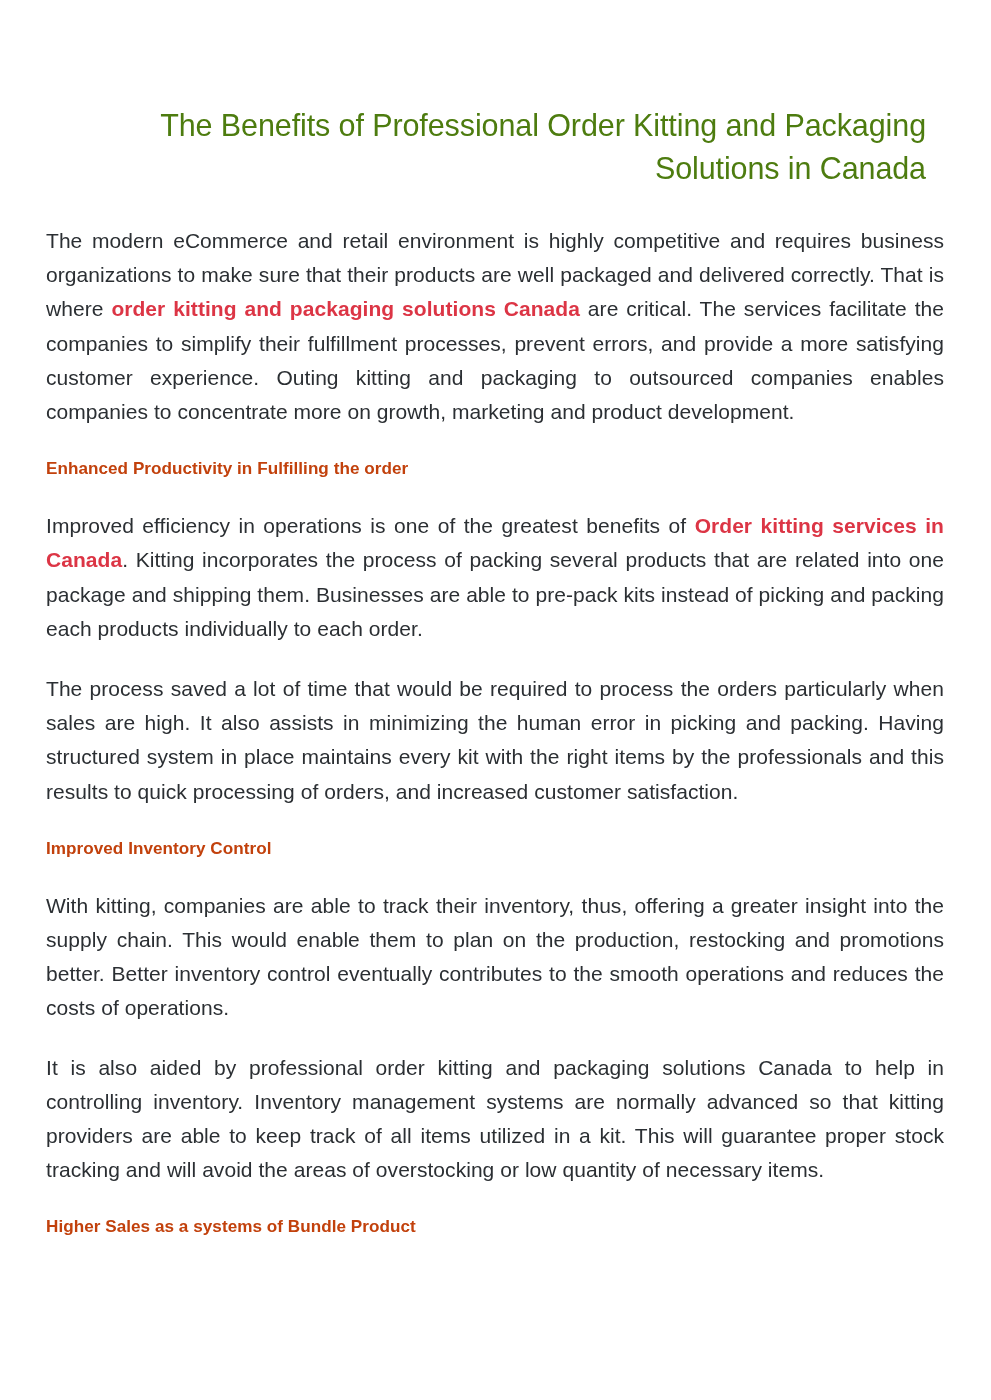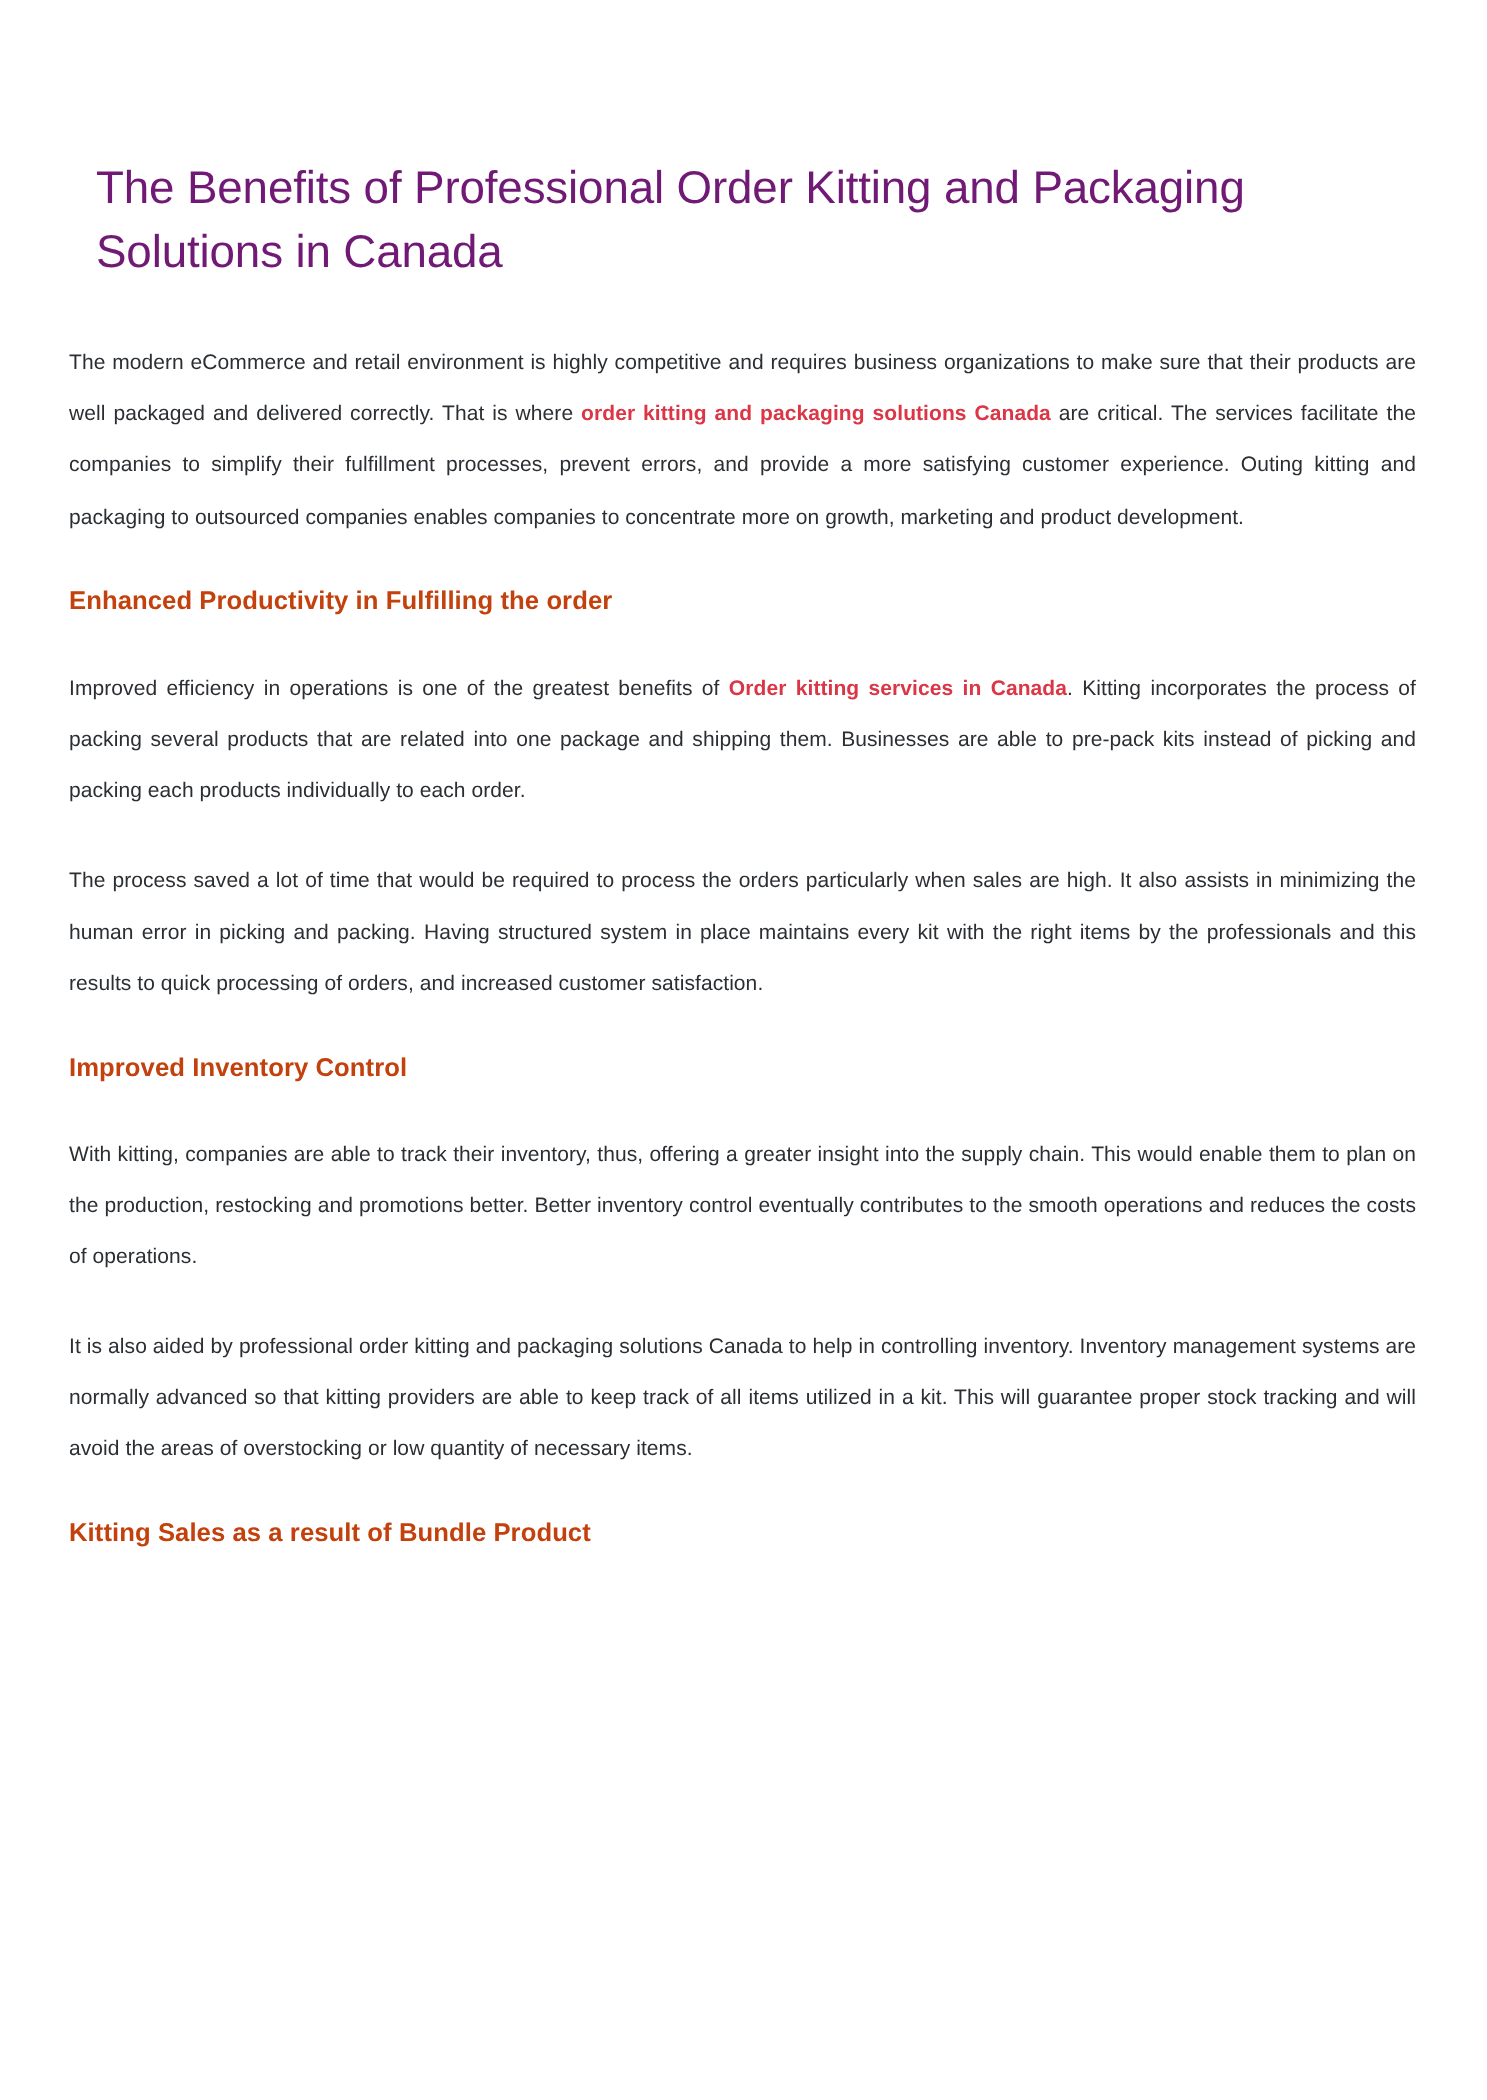--- a/index.html
+++ b/index.html
@@ -26,29 +26,29 @@
   .content {
     position: absolute;
     left: 46px;
     top: 104px;
     width: 898px;
   }
   .doc-title {
     font-size: 30.5px;
     line-height: 43px;
     font-weight: 400;
-    color: #701a75;
-    text-align: left;
+    color: #4d7c0f;
+    text-align: right;
     margin: 0 0 34px 0;
     letter-spacing: -0.1px;
     padding: 0 18px;
     box-sizing: border-box;
   }
   p.para {
-    font-size: 14px;
+    font-size: 21px;
     line-height: 34.2px;
     color: #2b2f33;
     text-align: justify;
     text-justify: inter-word;
     margin: 0 0 26px 0;
     font-weight: 400;
     letter-spacing: 0.05px;
   }
   p.para.last-tight {
     margin-bottom: 25px;
@@ -83,16 +83,16 @@
     <p class="para"><span>Improved efficiency in operations is one of the greatest benefits of </span><a class="link-red" href="#">Order kitting services in Canada</a><span>. Kitting incorporates the process of packing several products that are related into one package and shipping them. Businesses are able to pre-pack kits instead of picking and packing each products individually to each order.</span></p>
 
     <p class="para">The process saved a lot of time that would be required to process the orders particularly when sales are high. It also assists in minimizing the human error in picking and packing. Having structured system in place maintains every kit with the right items by the professionals and this results to quick processing of orders, and increased customer satisfaction.</p>
 
     <h2 class="section-heading">Improved Inventory Control</h2>
 
     <p class="para last-tight">With kitting, companies are able to track their inventory, thus, offering a greater insight into the supply chain. This would enable them to plan on the production, restocking and promotions better. Better inventory control eventually contributes to the smooth operations and reduces the costs of operations.</p>
 
     <p class="para">It is also aided by professional order kitting and packaging solutions Canada to help in controlling inventory. Inventory management systems are normally advanced so that kitting providers are able to keep track of all items utilized in a kit. This will guarantee proper stock tracking and will avoid the areas of overstocking or low quantity of necessary items.</p>
 
-    <h2 class="section-heading">Kitting Sales as a result of Bundle Product</h2>
+    <h2 class="section-heading">Higher Sales as a systems of Bundle Product</h2>
 
   </div>
 </div>
 
 </body></html>

